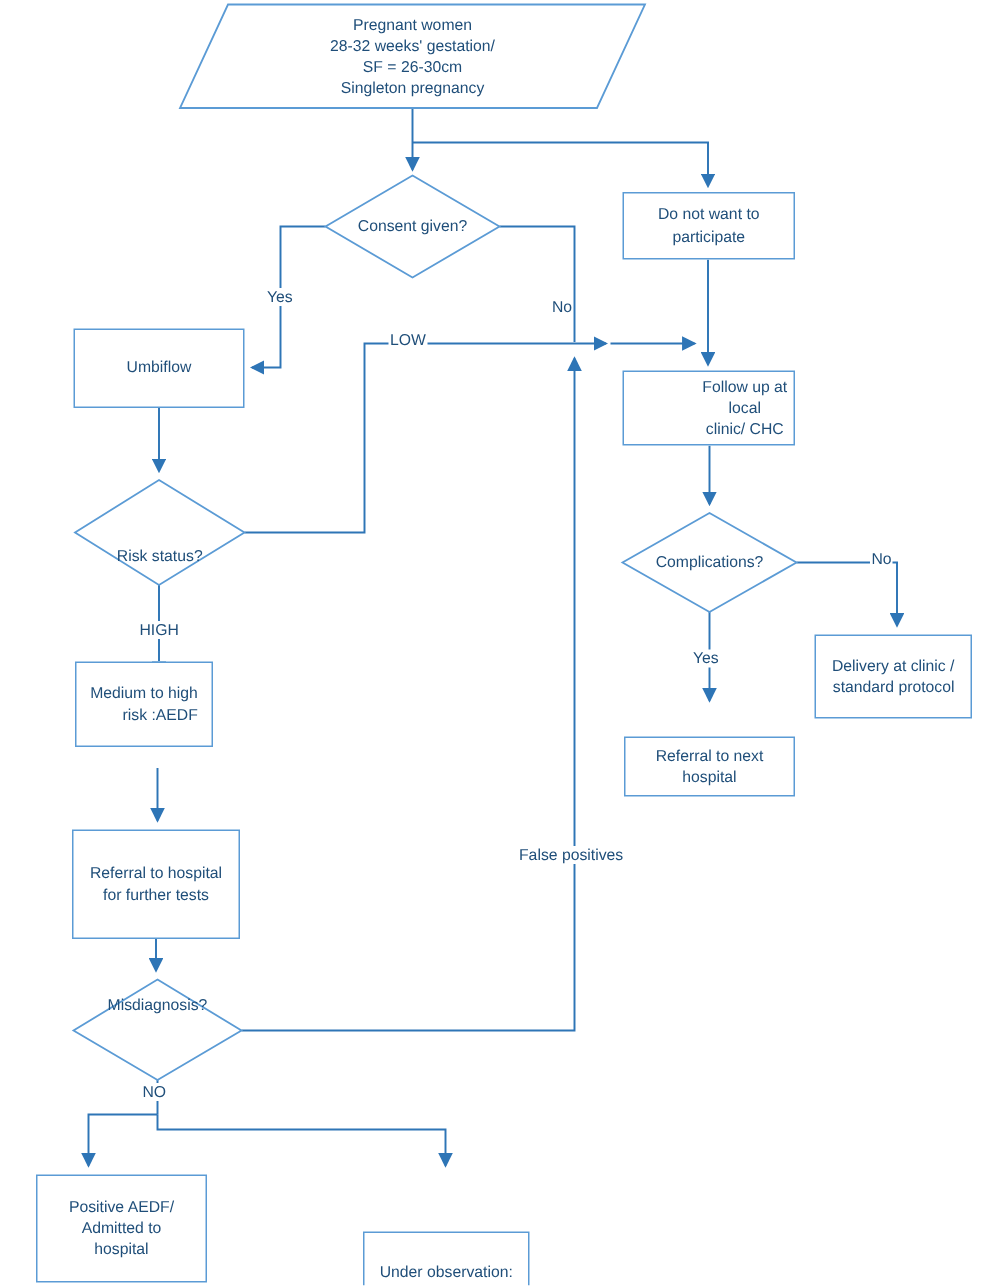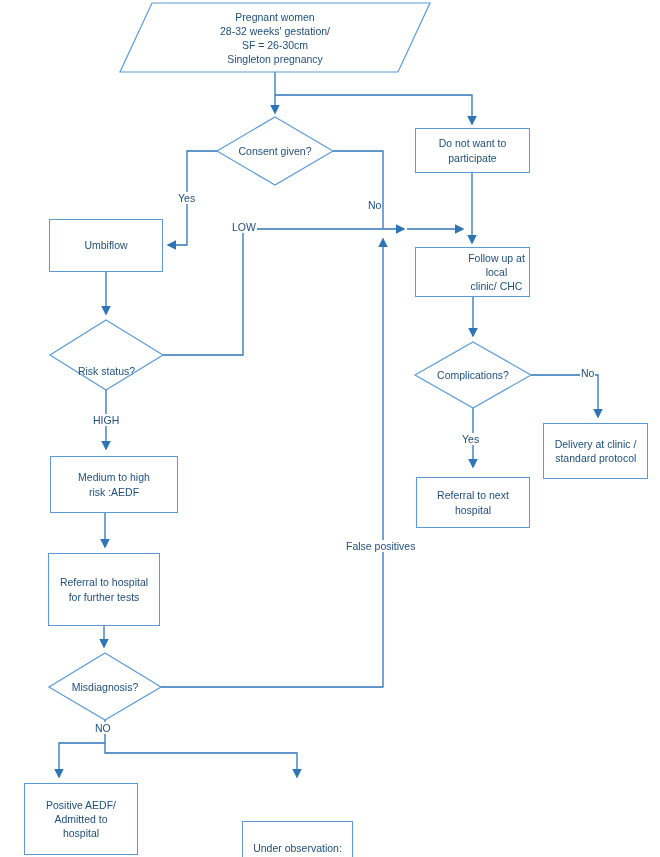--- a/index.html
+++ b/index.html
@@ -100,63 +100,63 @@
   </div>
   <div class="shape-label" style="left:217px;top:141px;width:116px;height:20px;">
     <span class="node-text">Consent given?</span>
   </div>
   <div class="shape-label" style="left:50px;top:348px;width:113px;height:14px;margin-top:16px;">
     <span class="node-text">Risk status?</span>
   </div>
   <div class="shape-label" style="left:415px;top:368px;width:116px;height:14px;">
     <span class="node-text">Complications?</span>
   </div>
-  <div class="shape-label" style="left:49px;top:680px;width:112px;height:14px;">
+  <div class="shape-label" style="left:49px;top:663px;width:112px;height:14px;">
     <span class="node-text">Misdiagnosis?</span>
   </div>
 
   <div class="rect" style="left:415px;top:128px;width:115px;height:45px;">
     <span class="node-text">Do not want to
 participate</span>
   </div>
   <div class="rect" style="left:49px;top:219px;width:114px;height:53px;">
     <span class="node-text">Umbiflow</span>
   </div>
   <div class="rect" style="left:415px;top:247px;width:115px;height:50px;padding-left:48px;">
     <span class="node-text">Follow up at local
 clinic/ CHC</span>
   </div>
   <div class="rect" style="left:543px;top:423px;width:105px;height:56px;text-align:right;">
     <span class="node-text">Delivery at clinic /
 standard protocol</span>
   </div>
-  <div class="rect" style="left:416px;top:477px;width:114px;height:51px;">
+  <div class="rect" style="left:416px;top:491px;width:114px;height:40px;">
     <span class="node-text">Referral to next
 hospital</span>
   </div>
-  <div class="rect" style="left:50px;top:456px;width:128px;height:57px;">
+  <div class="rect" style="left:50px;top:441px;width:92px;height:57px;text-align:right;">
     <span class="node-text">Medium to high
 risk :AEDF</span>
   </div>
   <div class="rect" style="left:48px;top:553px;width:112px;height:73px;">
     <span class="node-text">Referral to hospital
 for further tests</span>
   </div>
   <div class="rect" style="left:4px;top:783px;width:114px;height:72px;margin-left:20px;">
     <span class="node-text">Positive AEDF/
 Admitted to
 hospital</span>
   </div>
   <div class="rect" style="left:242px;top:821px;width:111px;height:69px;">
     <span class="node-text">Under observation:
 weekly visits</span>
   </div>
 
   <span class="edge-label" style="left:177px;top:192px;">Yes</span>
   <span class="edge-label" style="left:367px;top:199px;">No</span>
-  <span class="edge-label" style="left:231px;top:221px;">LOW</span>
+  <span class="edge-label" style="left:259px;top:221px;">LOW</span>
   <span class="edge-label" style="left:92px;top:414px;">HIGH</span>
-  <span class="edge-label" style="left:345px;top:540px;">False positives</span>
+  <span class="edge-label" style="left:345px;top:564px;">False positives</span>
   <span class="edge-label" style="left:94px;top:722px;">NO</span>
   <span class="edge-label" style="left:461px;top:433px;">Yes</span>
   <span class="edge-label" style="left:580px;top:367px;">No</span>
 
 </div>
 
 </body></html>

